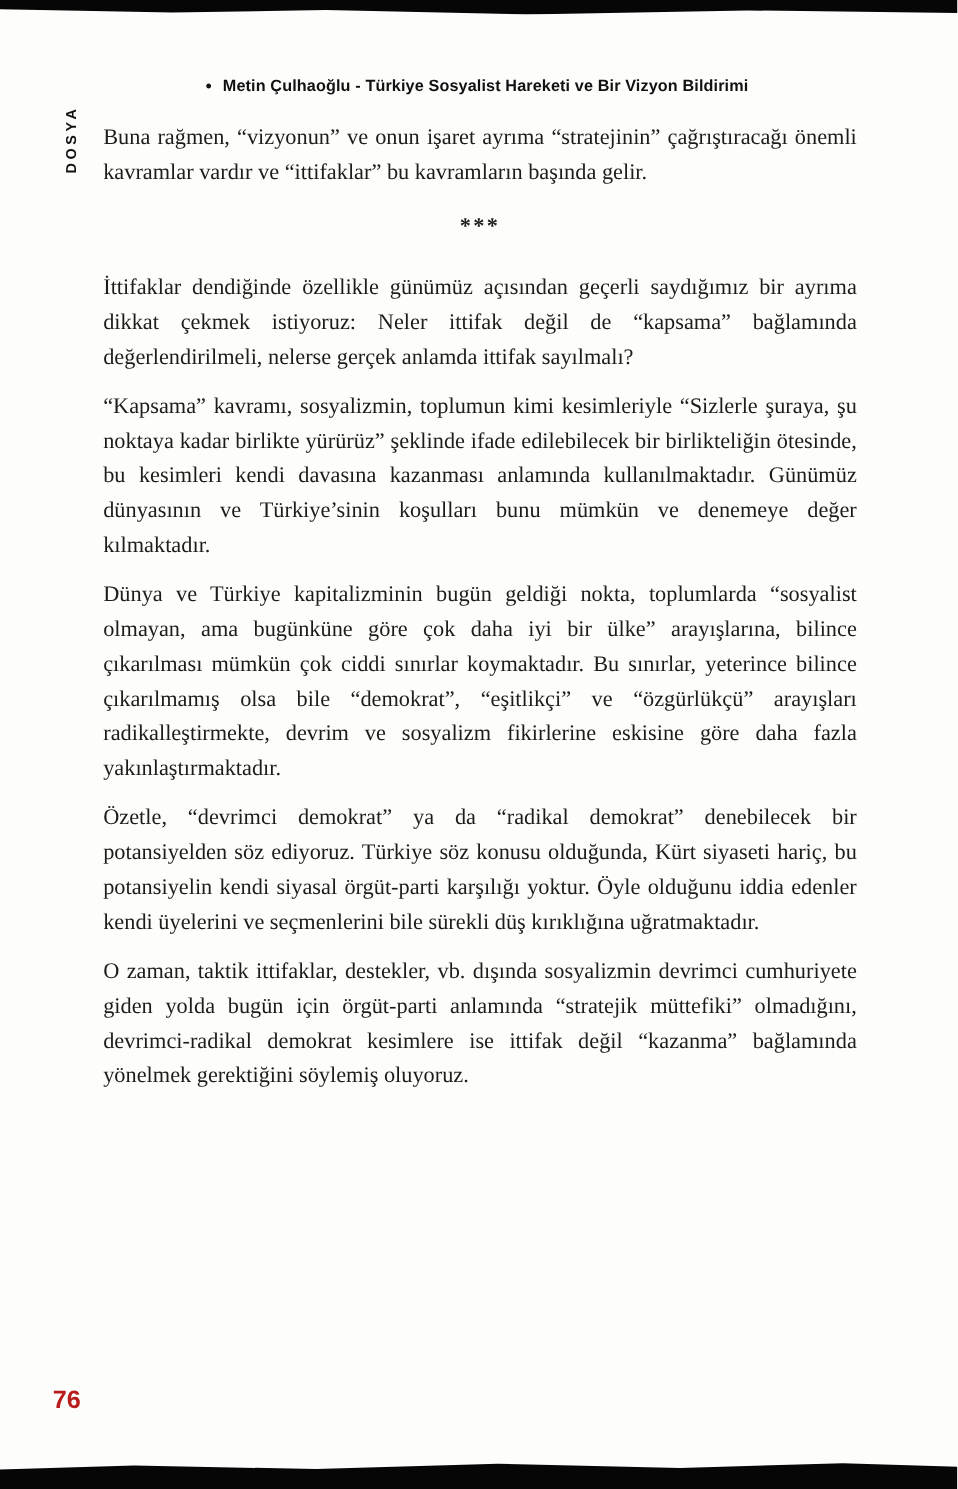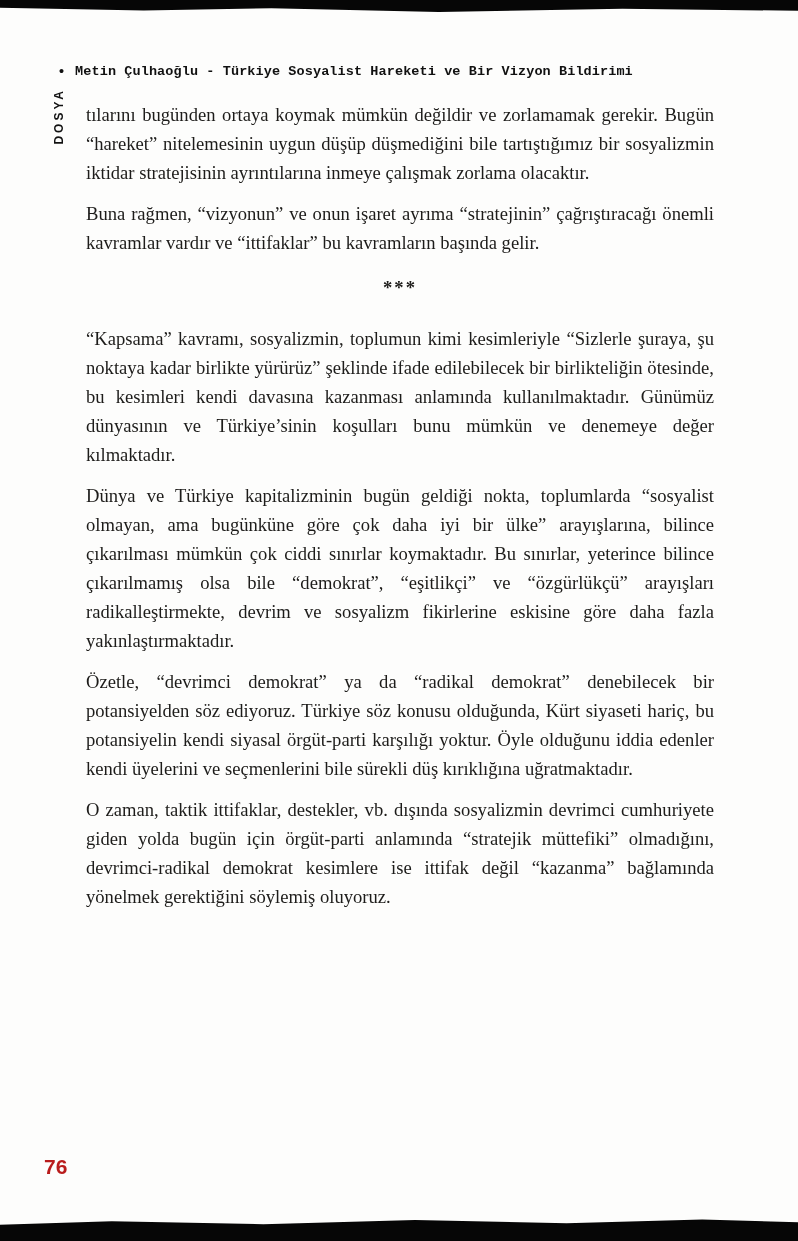--- a/index.html
+++ b/index.html
@@ -33,26 +33,27 @@
     height: 24px;
     clip-path: polygon(0 32%, 14% 18%, 33% 30%, 52% 12%, 71% 26%, 88% 10%, 100% 22%, 100% 100%, 0 100%);
   }
 
   
   .running-head {
     position: absolute;
     top: 64px;
     left: 57px;
     right: 60px;
-    font-family: Liberation Mono, monospace;
+    font-family: Liberation Sans, sans-serif;
     font-size: 13.5px;
     line-height: 1.2;
     letter-spacing: 0.1px;
     white-space: nowrap;
     color: #111;
+    text-align: center;
   }
   .running-head .bullet {
     font-size: 15px;
     margin-right: 9px;
     vertical-align: -1px;
   }
   .running-head .author {
     font-weight: 600;
   }
   .running-head .book-title {
@@ -111,23 +112,23 @@
 
 <div class="scan-edge top"></div>
 
 <div class="running-head">
   <span class="bullet">•</span><span class="author">Metin Çulhaoğlu - </span><span class="book-title">Türkiye Sosyalist Hareketi ve Bir Vizyon Bildirimi</span>
 </div>
 
 <div class="dosya-label">DOSYA</div>
 
 <div class="text-block">
-  <p>tılarını bugünden ortaya koymak mümkün değildir ve zorlamamak gerekir. Bugün “hareket” nitelemesinin uygun düşüp düşmediğini bile tartıştığımız bir sosyalizmin iktidar stratejisinin ayrıntılarına inmeye çalışmak zorlama olacaktır.</p>
   <p>Buna rağmen, “vizyonun” ve onun işaret ayrıma “stratejinin” çağrıştıracağı önemli kavramlar vardır ve “ittifaklar” bu kavramların başında gelir.</p>
   <p class="separator">***</p>
+  <p>İttifaklar dendiğinde özellikle günümüz açısından geçerli saydığımız bir ayrıma dikkat çekmek istiyoruz: Neler ittifak değil de “kapsama” bağlamında değerlendirilmeli, nelerse gerçek anlamda ittifak sayılmalı?</p>
   <p>“Kapsama” kavramı, sosyalizmin, toplumun kimi kesimleriyle “Sizlerle şuraya, şu noktaya kadar birlikte yürürüz” şeklinde ifade edilebilecek bir birlikteliğin ötesinde, bu kesimleri kendi davasına kazanması anlamında kullanılmaktadır. Günümüz dünyasının ve Türkiye’sinin koşulları bunu mümkün ve denemeye değer kılmaktadır.</p>
   <p>Dünya ve Türkiye kapitalizminin bugün geldiği nokta, toplumlarda “sosyalist olmayan, ama bugünküne göre çok daha iyi bir ülke” arayışlarına, bilince çıkarılması mümkün çok ciddi sınırlar koymaktadır. Bu sınırlar, yeterince bilince çıkarılmamış olsa bile “demokrat”, “eşitlikçi” ve “özgürlükçü” arayışları radikalleştirmekte, devrim ve sosyalizm fikirlerine eskisine göre daha fazla yakınlaştırmaktadır.</p>
   <p>Özetle, “devrimci demokrat” ya da “radikal demokrat” denebilecek bir potansiyelden söz ediyoruz. Türkiye söz konusu olduğunda, Kürt siyaseti hariç, bu potansiyelin kendi siyasal örgüt-parti karşılığı yoktur. Öyle olduğunu iddia edenler kendi üyelerini ve seçmenlerini bile sürekli düş kırıklığına uğratmaktadır.</p>
   <p>O zaman, taktik ittifaklar, destekler, vb. dışında sosyalizmin devrimci cumhuriyete giden yolda bugün için örgüt-parti anlamında “stratejik müttefiki” olmadığını, devrimci-radikal demokrat kesimlere ise ittifak değil “kazanma” bağlamında yönelmek gerektiğini söylemiş oluyoruz.</p>
 </div>
 
 <div class="page-number">76</div>
 
 <div class="scan-edge bottom"></div>
 

